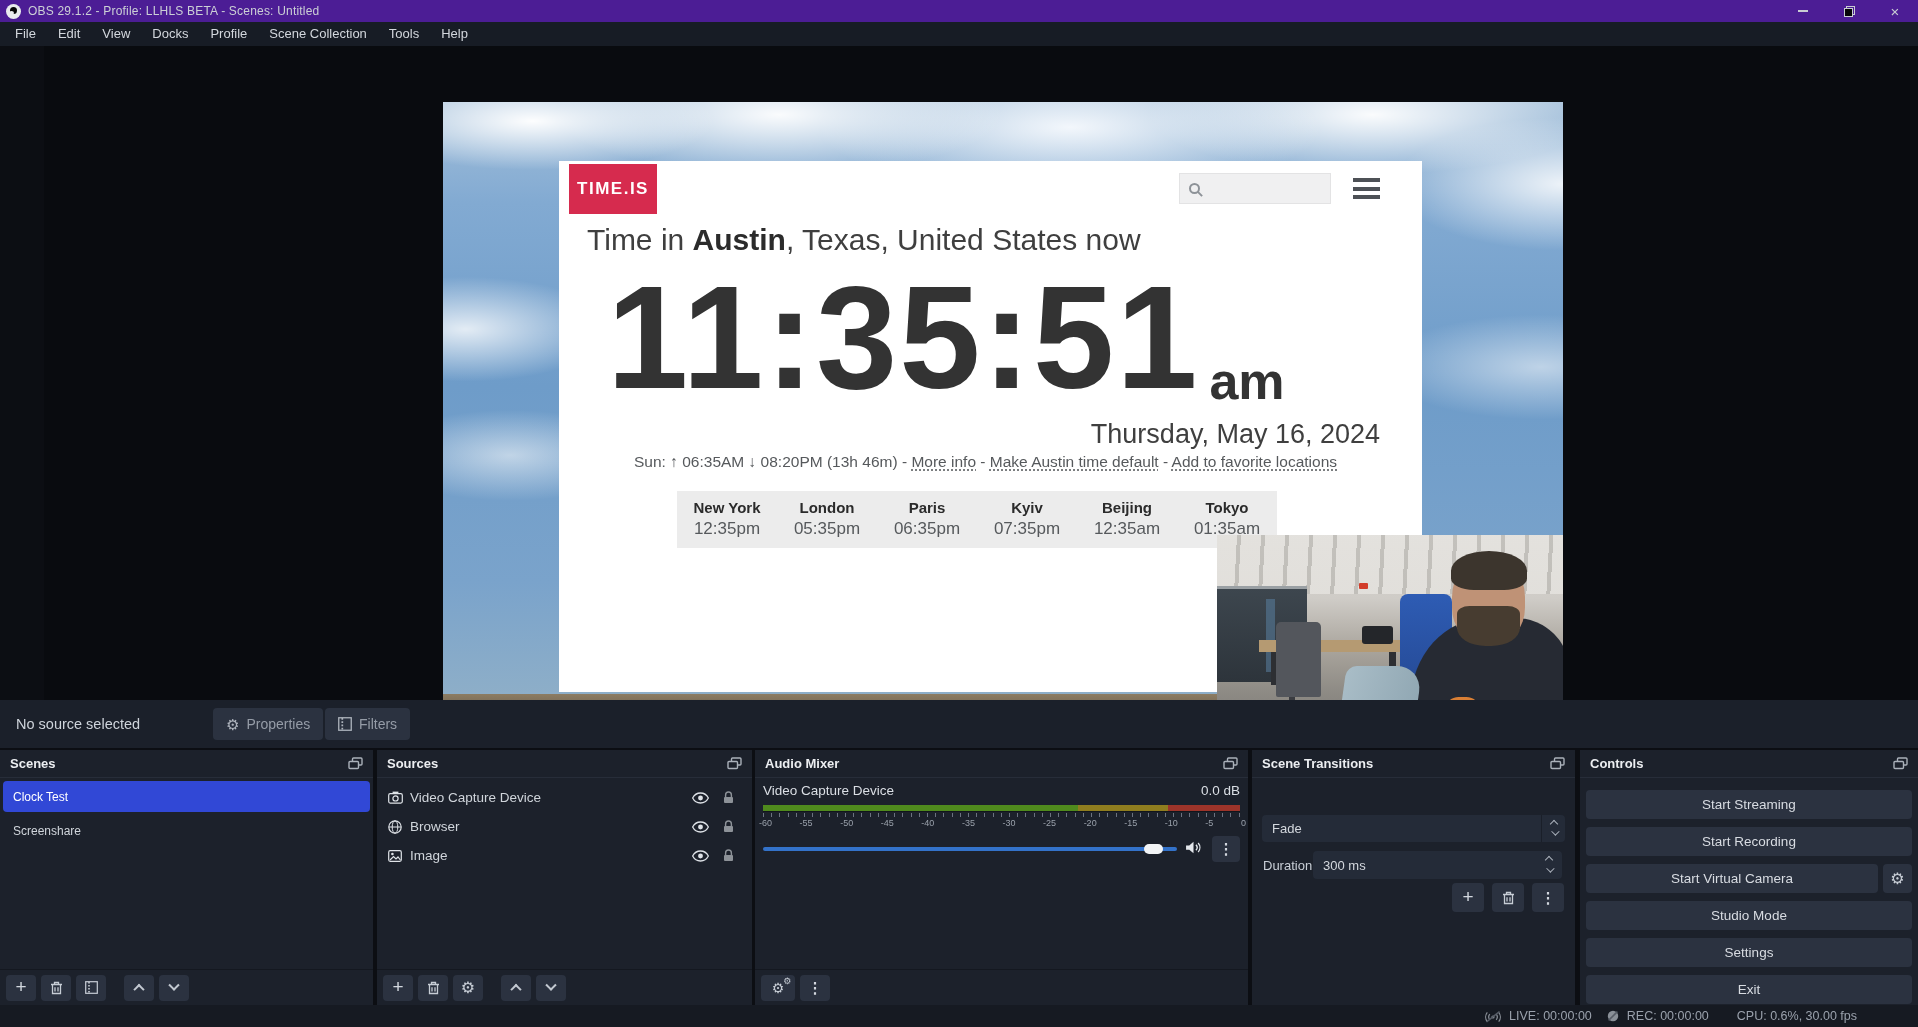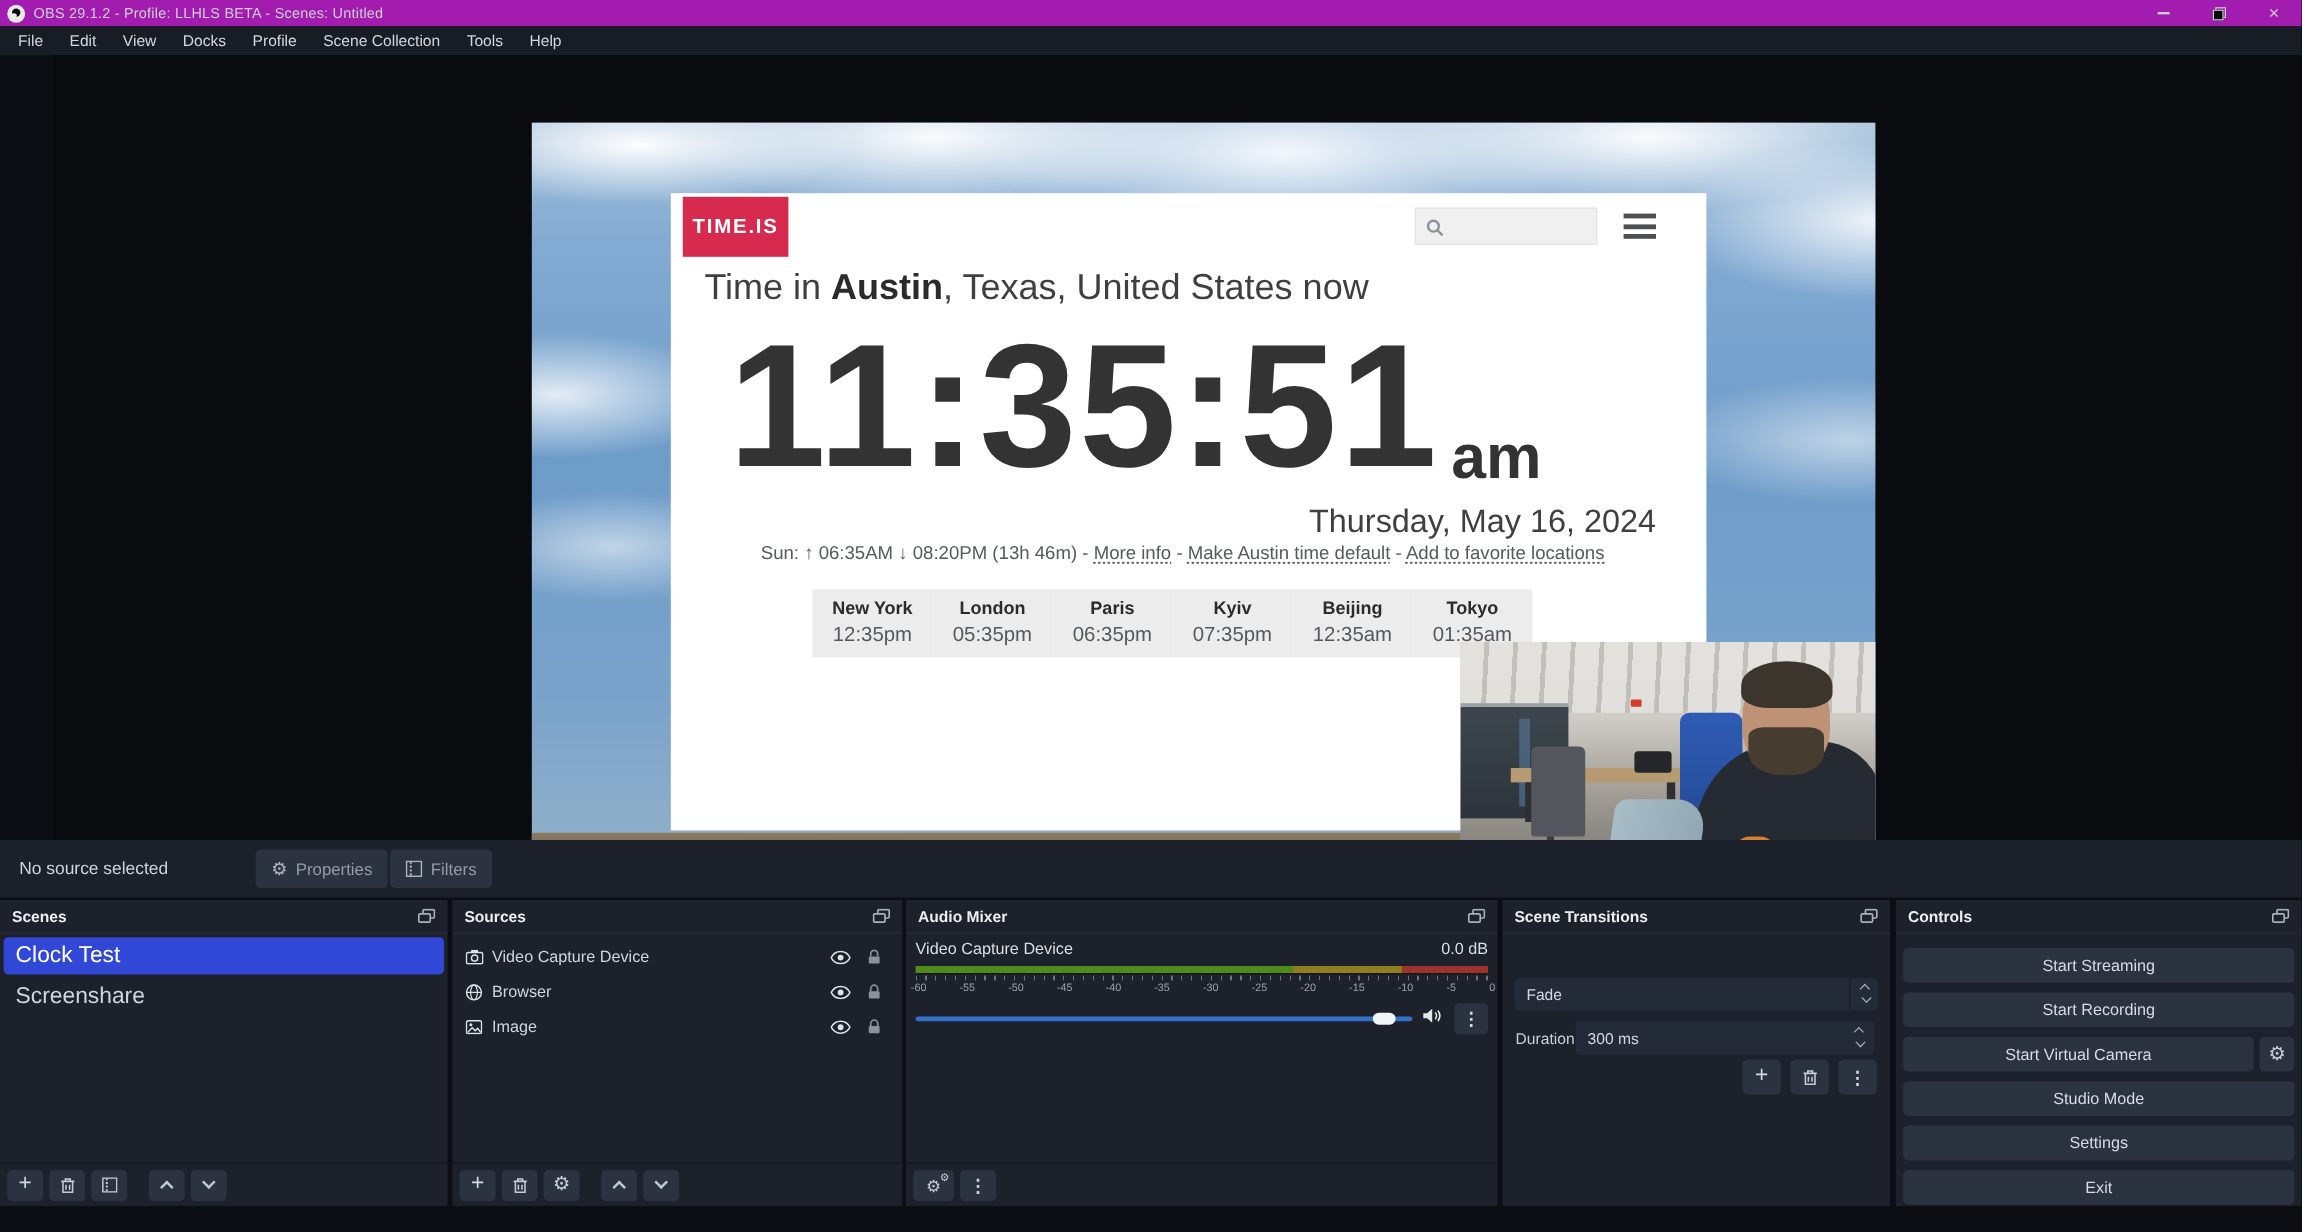--- a/index.html
+++ b/index.html
@@ -3,21 +3,21 @@
 <meta charset="utf-8">
 <style>
   * { margin:0; padding:0; box-sizing:border-box; }
   html,body { background:#0c0e13; }
   body { width:1918px; height:1027px; overflow:hidden;
          font-family:"Liberation Sans", sans-serif; }
   #root { position:relative; width:1918px; height:1027px; background:#0c0e13; }
 
   
   .titlebar { position:absolute; left:0; top:0; width:100%; height:22px;
-    background:#a21caf; display:flex; align-items:center; color:#ccd0d6; }
+    background:#4c1d95; display:flex; align-items:center; color:#ccd0d6; }
   .obs-logo { width:15px; height:15px; margin:0 7px 0 6px; position:relative; }
   .obs-logo .disc { position:absolute; inset:0; border-radius:50%; background:#e9ebee; }
   .obs-logo .swirl { position:absolute; left:4px; top:3px; width:7px; height:7px;
     border-radius:50%; background:#060607; }
   .obs-logo .swirl2 { position:absolute; left:3px; top:7px; width:5px; height:4px;
     border-radius:50%; background:#e9ebee; }
   .title-text { font-size:12px; letter-spacing:.2px; }
   .winbtns { margin-left:auto; display:flex; height:100%; }
   .winbtn { width:46px; height:100%; display:flex; align-items:center; justify-content:center; color:#c9cdd3; }
   .ic-min { width:10px; height:2px; background:#c9cdd3; display:inline-block; }
@@ -142,21 +142,21 @@
   .gear-adv { position:relative; font-size:14px; color:#c7cdd5; }
   .gear-adv::after { content:"\2699"; position:absolute; font-size:9px; right:-7px; top:-4px; }
   .kebab-glyph { font-size:15px; font-weight:bold; color:#d2d7de; letter-spacing:0; }
   .chev { width:8px; height:8px; border-right:2px solid #c3c9d1; border-bottom:2px solid #c3c9d1; display:inline-block; }
   .chev.up { transform:rotate(-135deg) translate(-1px,-1px); }
   .chev.down { transform:rotate(45deg) translate(-2px,-2px); }
   .sep-space { width:8px; }
 
   
   .scene-row { margin:3px 3px 0 3px; height:31px; border-radius:4px; display:flex; align-items:center;
-    padding-left:10px; color:#d0d5db; font-size:19px; }
+    padding-left:10px; color:#d0d5db; font-size:12px; }
   .scene-row.selected { background:#3148d6; color:#fff; }
   .source-row { height:29px; display:flex; align-items:center; padding:0 10px 0 11px;
     color:#d0d5db; font-size:13.5px; gap:0; }
   .source-row .s-icon { width:22px; display:flex; align-items:center; }
   .source-row .s-label { flex:1; }
   .row-eye, .row-lock { width:28px; display:flex; justify-content:center; }
 
   
   .mx-name { position:absolute; left:8px; top:5px; color:#dbdfe5; font-size:13.5px; }
   .mx-db { position:absolute; right:8px; top:5px; color:#dbdfe5; font-size:13.5px; }
@@ -573,14 +573,32 @@
       <div class="ctl-btn ctl-vc" style="top:86px;">Start Virtual Camera</div>
       <div class="ctl-vc-gear" style="top:86px;">
           <span class="gear-glyph">⚙</span>
         </div>
       <div class="ctl-btn" style="top:123px;">Studio Mode</div>
       <div class="ctl-btn" style="top:160px;">Settings</div>
       <div class="ctl-btn" style="top:197px;">Exit</div>
     </div>
   </div>
 
+  <div class="statusbar">
+    <span class="sb-group">
+      <svg width="18" height="13" viewBox="0 0 18 13">
+          <circle cx="9" cy="7" r="1.6" fill="#8a9098"></circle>
+          <path d="M5.8 9.8a4.4 4.4 0 010-5.6M12.2 4.2a4.4 4.4 0 010 5.6M3.3 11.7a7.5 7.5 0 010-9.4M14.7 2.3a7.5 7.5 0 010 9.4" stroke="#8a9098" fill="none" stroke-width="1.2"></path>
+          <path d="M2.5 12L15.5 1.5" stroke="#565c66" stroke-width="1.6"></path>
+        </svg>
+      <span>LIVE: 00:00:00</span>
+    </span>
+    <span class="sb-group">
+      <svg width="14" height="14" viewBox="0 0 14 14">
+          <circle cx="7" cy="7" r="5.2" fill="#8a9098"></circle>
+          <path d="M2.6 11.4L11.4 2.6" stroke="#565c66" stroke-width="1.6"></path>
+        </svg>
+      <span>REC: 00:00:00</span>
+    </span>
+    <span class="sb-cpu">CPU: 0.6%, 30.00 fps</span>
+  </div>
 
 </div>
 
 </body></html>

